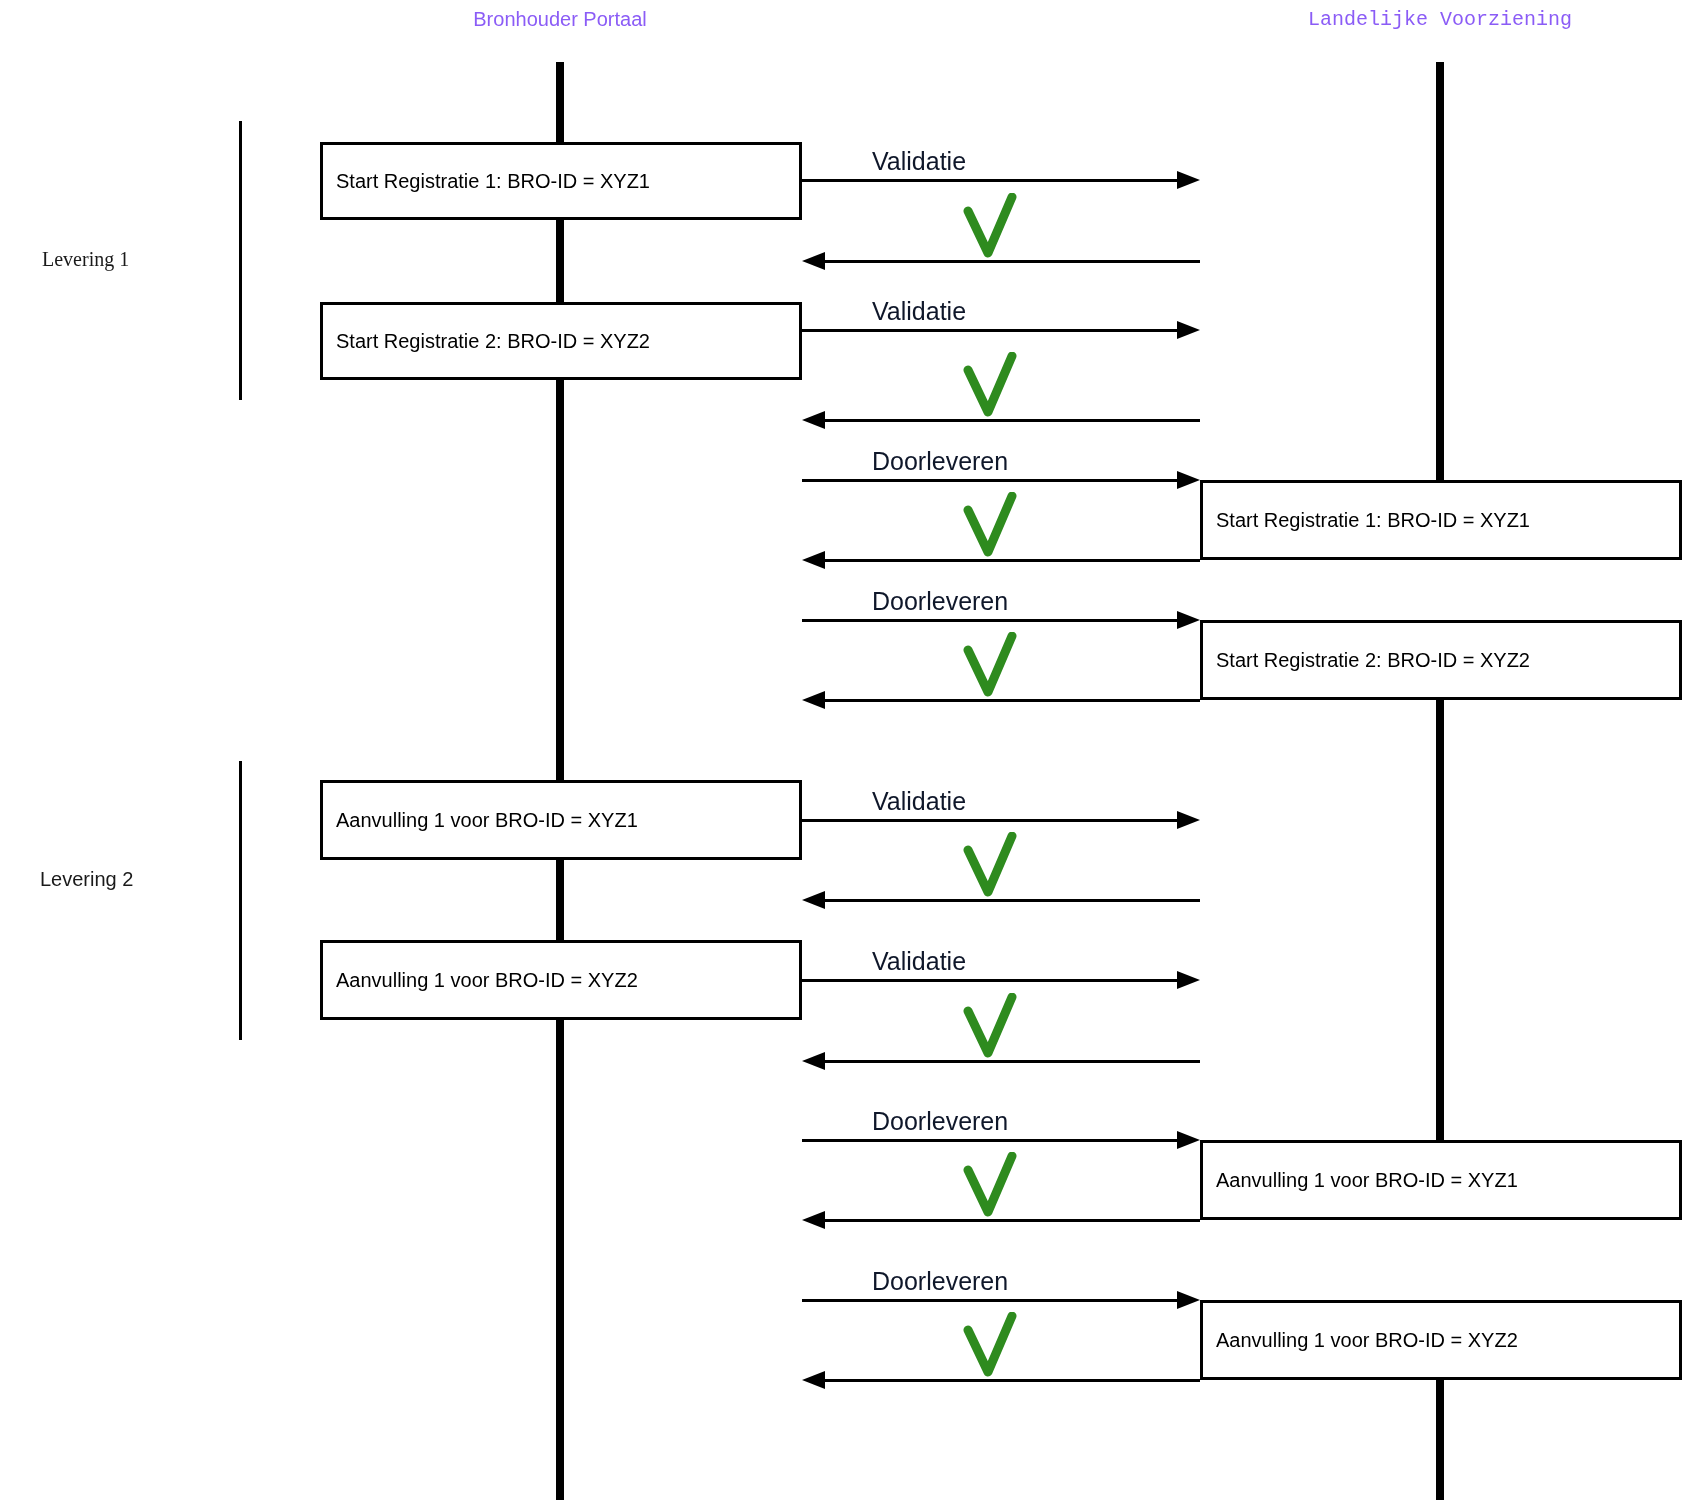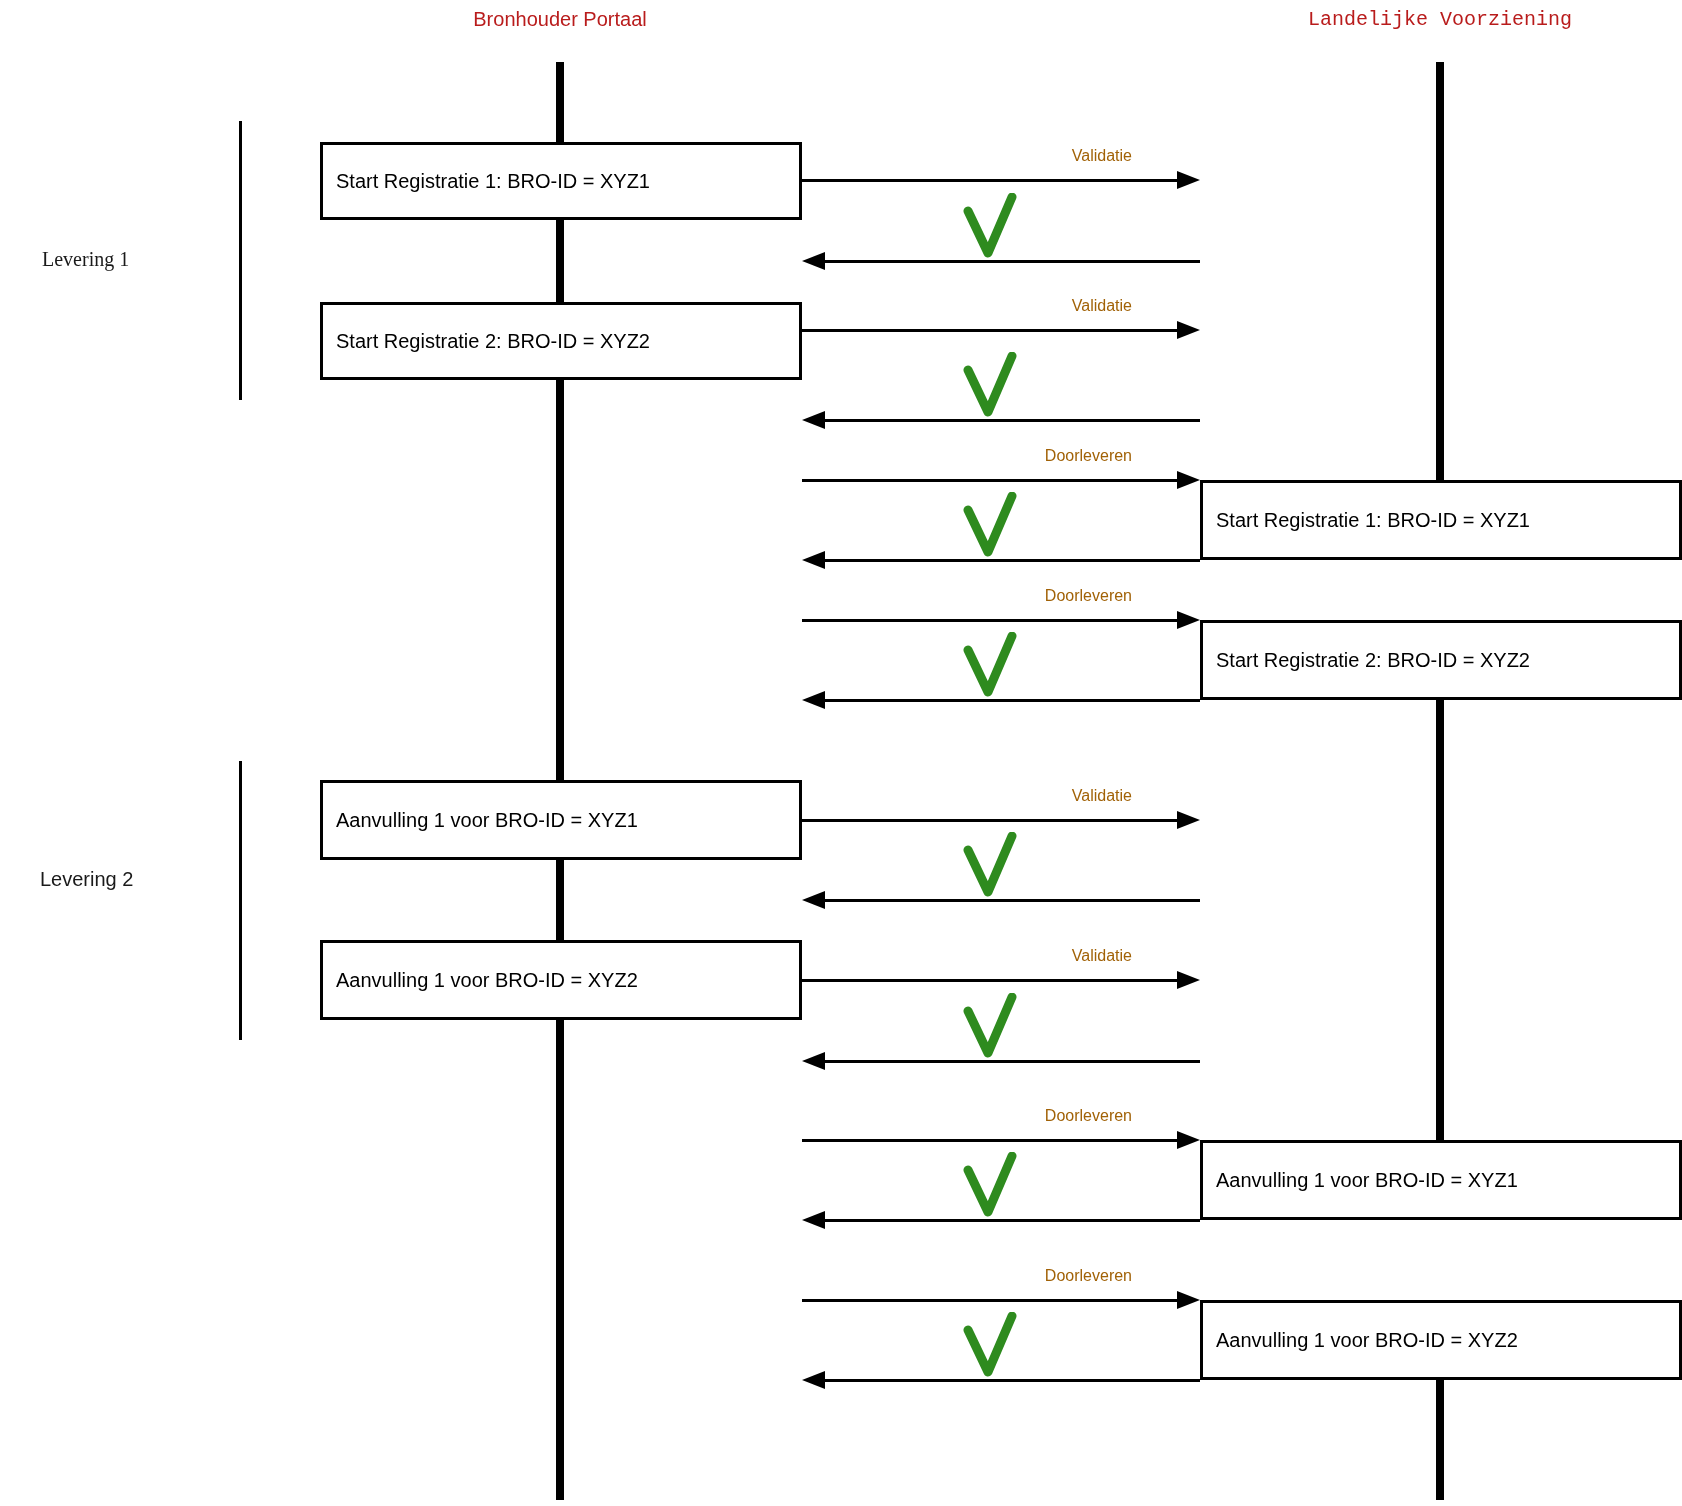--- a/index.html
+++ b/index.html
@@ -1,21 +1,21 @@
 <!DOCTYPE html>
 <html><head>
 <meta charset="utf-8">
 <style>
   html,body{margin:0;padding:0;background:#ffffff;}
   #canvas{
     position:relative;width:1682px;height:1506px;background:#ffffff;overflow:hidden;
     font-family:"Liberation Sans", sans-serif;color:#000;
   }
   .actor-title{
-    position:absolute;width:320px;text-align:center;font-size:20px;color:#b91c1c;
+    position:absolute;width:320px;text-align:center;font-size:20px;color:#8b5cf6;
   }
   .lifeline{position:absolute;width:8px;background:#000;}
   .bracket{position:absolute;width:3px;background:#000;}
   .group-label{position:absolute;font-size:20px;color:#1a1a1a;white-space:nowrap;}
   .msgbox{
     position:absolute;box-sizing:border-box;width:482px;background:#fff;
     border:3px solid #000;display:flex;align-items:center;padding-left:13px;
     font-size:20px;white-space:nowrap;z-index:3;
   }
   .hline{position:absolute;height:3px;background:#000;z-index:2;}
@@ -23,21 +23,21 @@
     position:absolute;width:0;height:0;z-index:2;
     border-top:9px solid transparent;border-bottom:9px solid transparent;
     border-left:23px solid #000;
   }
   .head-left{
     position:absolute;width:0;height:0;z-index:2;
     border-top:9px solid transparent;border-bottom:9px solid transparent;
     border-right:23px solid #000;
   }
   .arrow-label{
-    position:absolute;width:260px;text-align:right;font-size:16px;color:#a16207;z-index:2;
+    position:absolute;width:260px;text-align:left;font-size:25px;color:#0f172a;z-index:2;
   }
   .check{position:absolute;width:56px;height:66px;z-index:4;}
 </style>
 </head>
 <body>
 
 <div id="canvas">
 
   <div class="actor-title" style="left:400px;top:8px;">Bronhouder Portaal</div>
   <div class="actor-title" style="left:1280px;top:8px;font-family:Liberation Mono, monospace;">Landelijke Voorziening</div>

